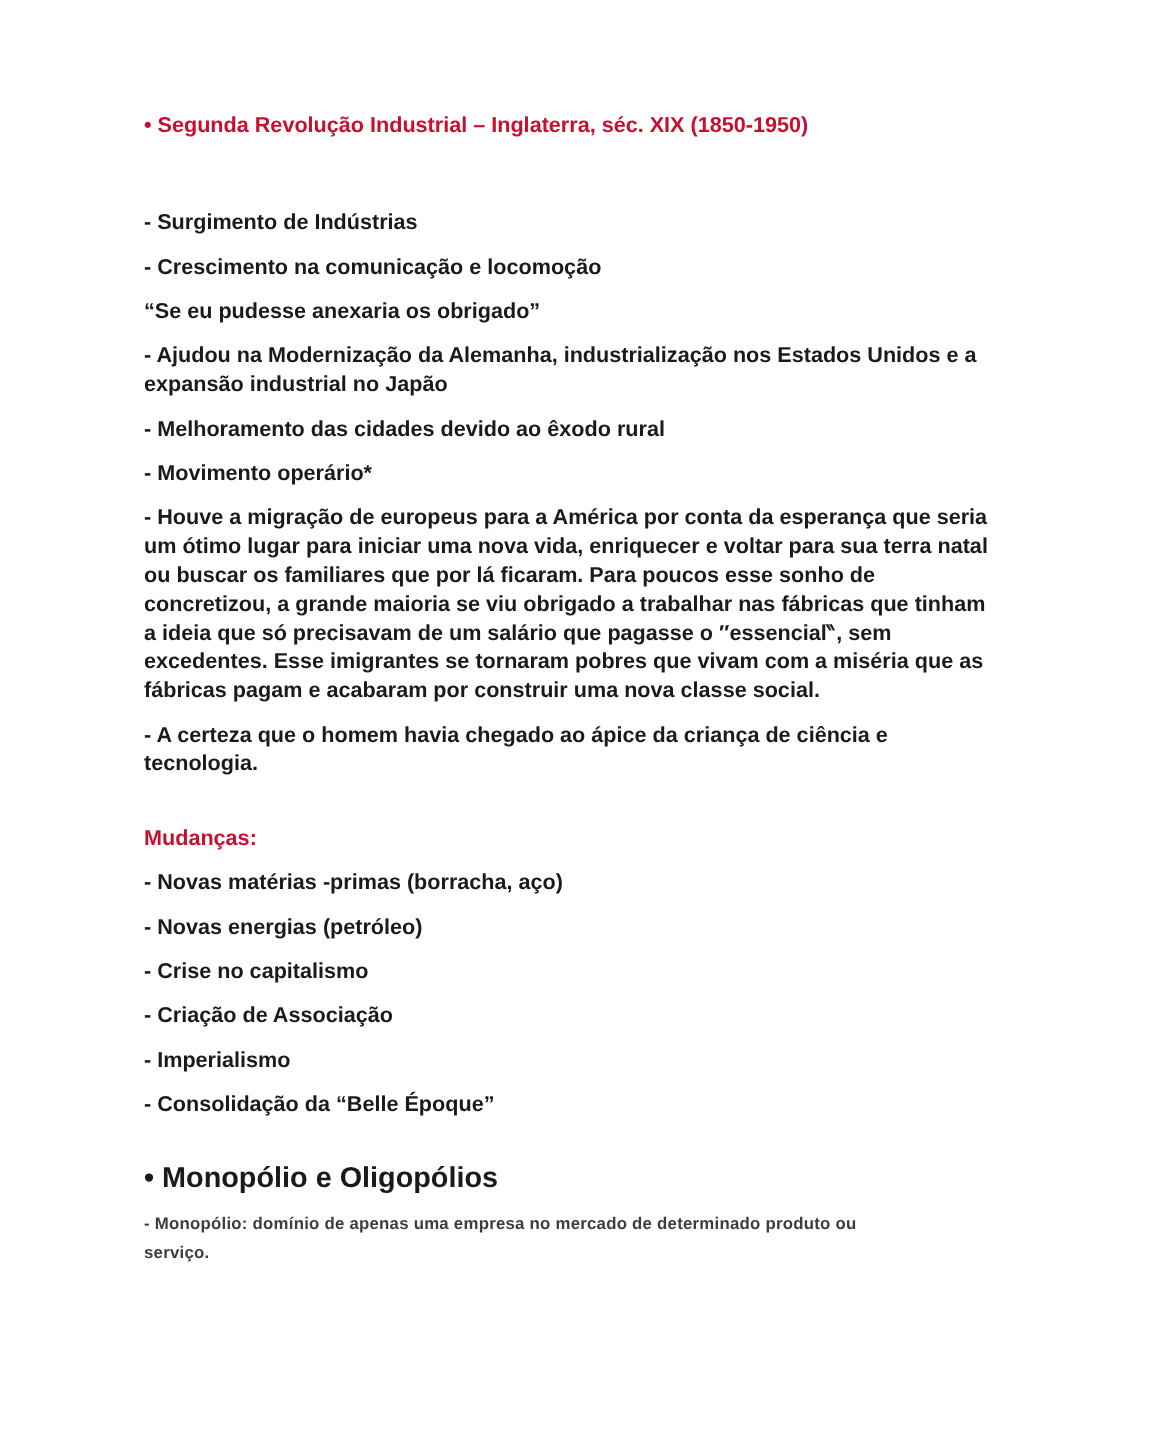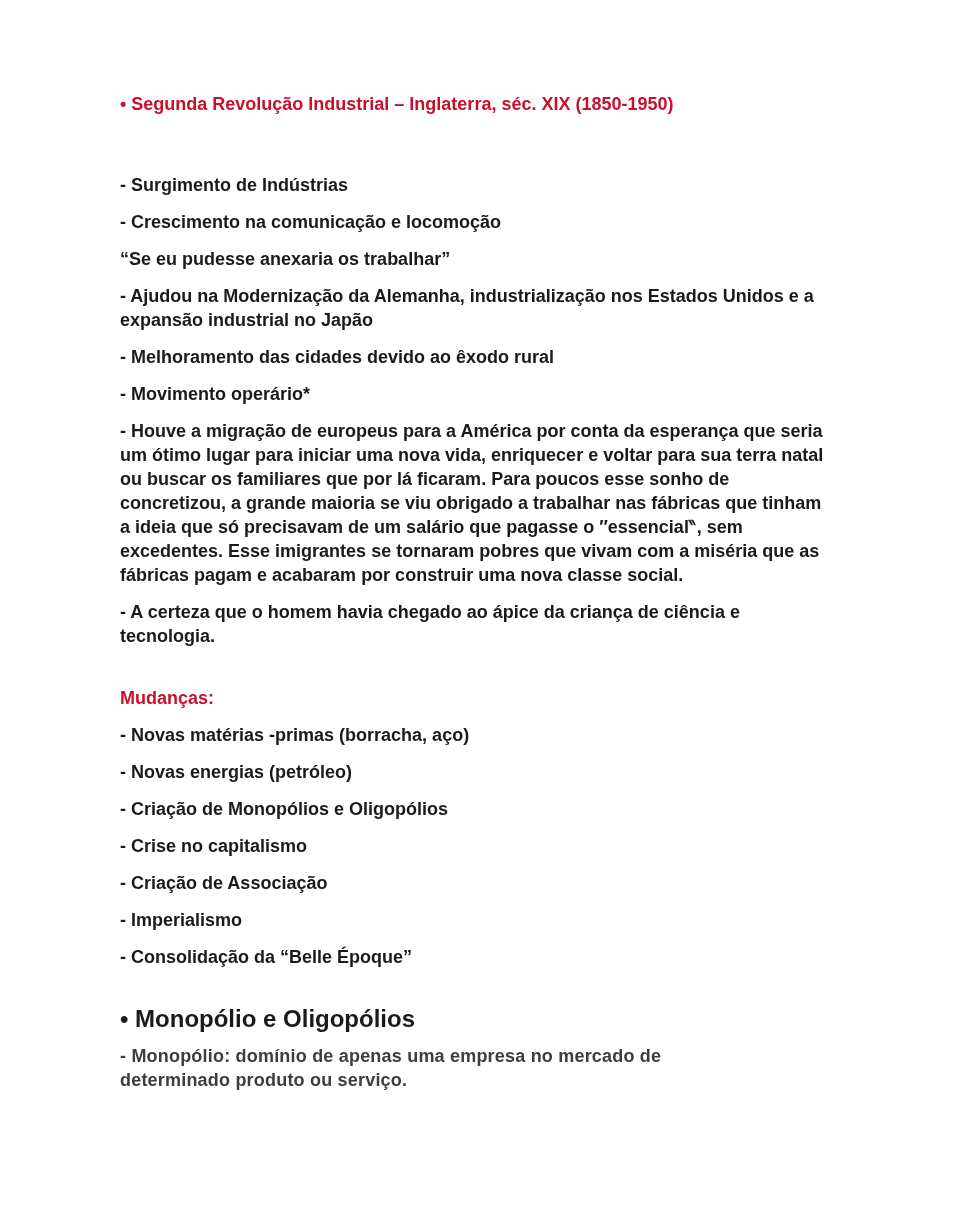--- a/index.html
+++ b/index.html
@@ -46,48 +46,47 @@
     margin: 38px 0 13px 0;
   }
   p.item {
     color: var(--ink);
     font-size: 18px;
     line-height: 24px;
     margin: 0 15px 13px 0;
   }
   p.gray {
     color: var(--ink2);
-    font-size: 18px;
+    font-size: 14px;
     line-height: 24px;
     letter-spacing: 0.2px;
     margin: 0;
     max-width: 640px;
   }
 </style>
 </head>
 <body>
 
 <div class="doc">
 
   <p class="h-red">• Segunda Revolução Industrial – Inglaterra, séc. XIX (1850-1950)</p>
 
   <p class="item">- Surgimento de Indústrias</p>
   <p class="item">- Crescimento na comunicação e locomoção</p>
-  <p class="item">“Se eu pudesse anexaria os trabalhar”</p>
+  <p class="item">“Se eu pudesse anexaria os obrigado”</p>
   <p class="item">- Ajudou na Modernização da Alemanha, industrialização nos Estados Unidos e a expansão industrial no Japão</p>
   <p class="item">- Melhoramento das cidades devido ao êxodo rural</p>
   <p class="item">- Movimento operário*</p>
   <p class="item">- Houve a migração de europeus para a América por conta da esperança que seria um ótimo lugar para iniciar uma nova vida, enriquecer e voltar para sua terra natal ou buscar os familiares que por lá ficaram. Para poucos esse sonho de concretizou, a grande maioria se viu obrigado a trabalhar nas fábricas que tinham a ideia que só precisavam de um salário que pagasse o ″essencial‶, sem excedentes. Esse imigrantes se tornaram pobres que vivam com a miséria que as fábricas pagam e acabaram por construir uma nova classe social.</p>
   <p class="item">- A certeza que o homem havia chegado ao ápice da criança de ciência e tecnologia.</p>
 
   <p class="h-red mt">Mudanças:</p>
 
   <p class="item">- Novas matérias -primas (borracha, aço)</p>
   <p class="item">- Novas energias (petróleo)</p>
-  <p class="item">- Criação de Monopólios e Oligopólios</p>
   <p class="item">- Crise no capitalismo</p>
   <p class="item">- Criação de Associação</p>
   <p class="item">- Imperialismo</p>
   <p class="item">- Consolidação da “Belle Époque”</p>
 
   <p class="h-black">• Monopólio e Oligopólios</p>
 
   <p class="gray">- Monopólio: domínio de apenas uma empresa no mercado de determinado produto ou serviço.</p>
 
 </div>

